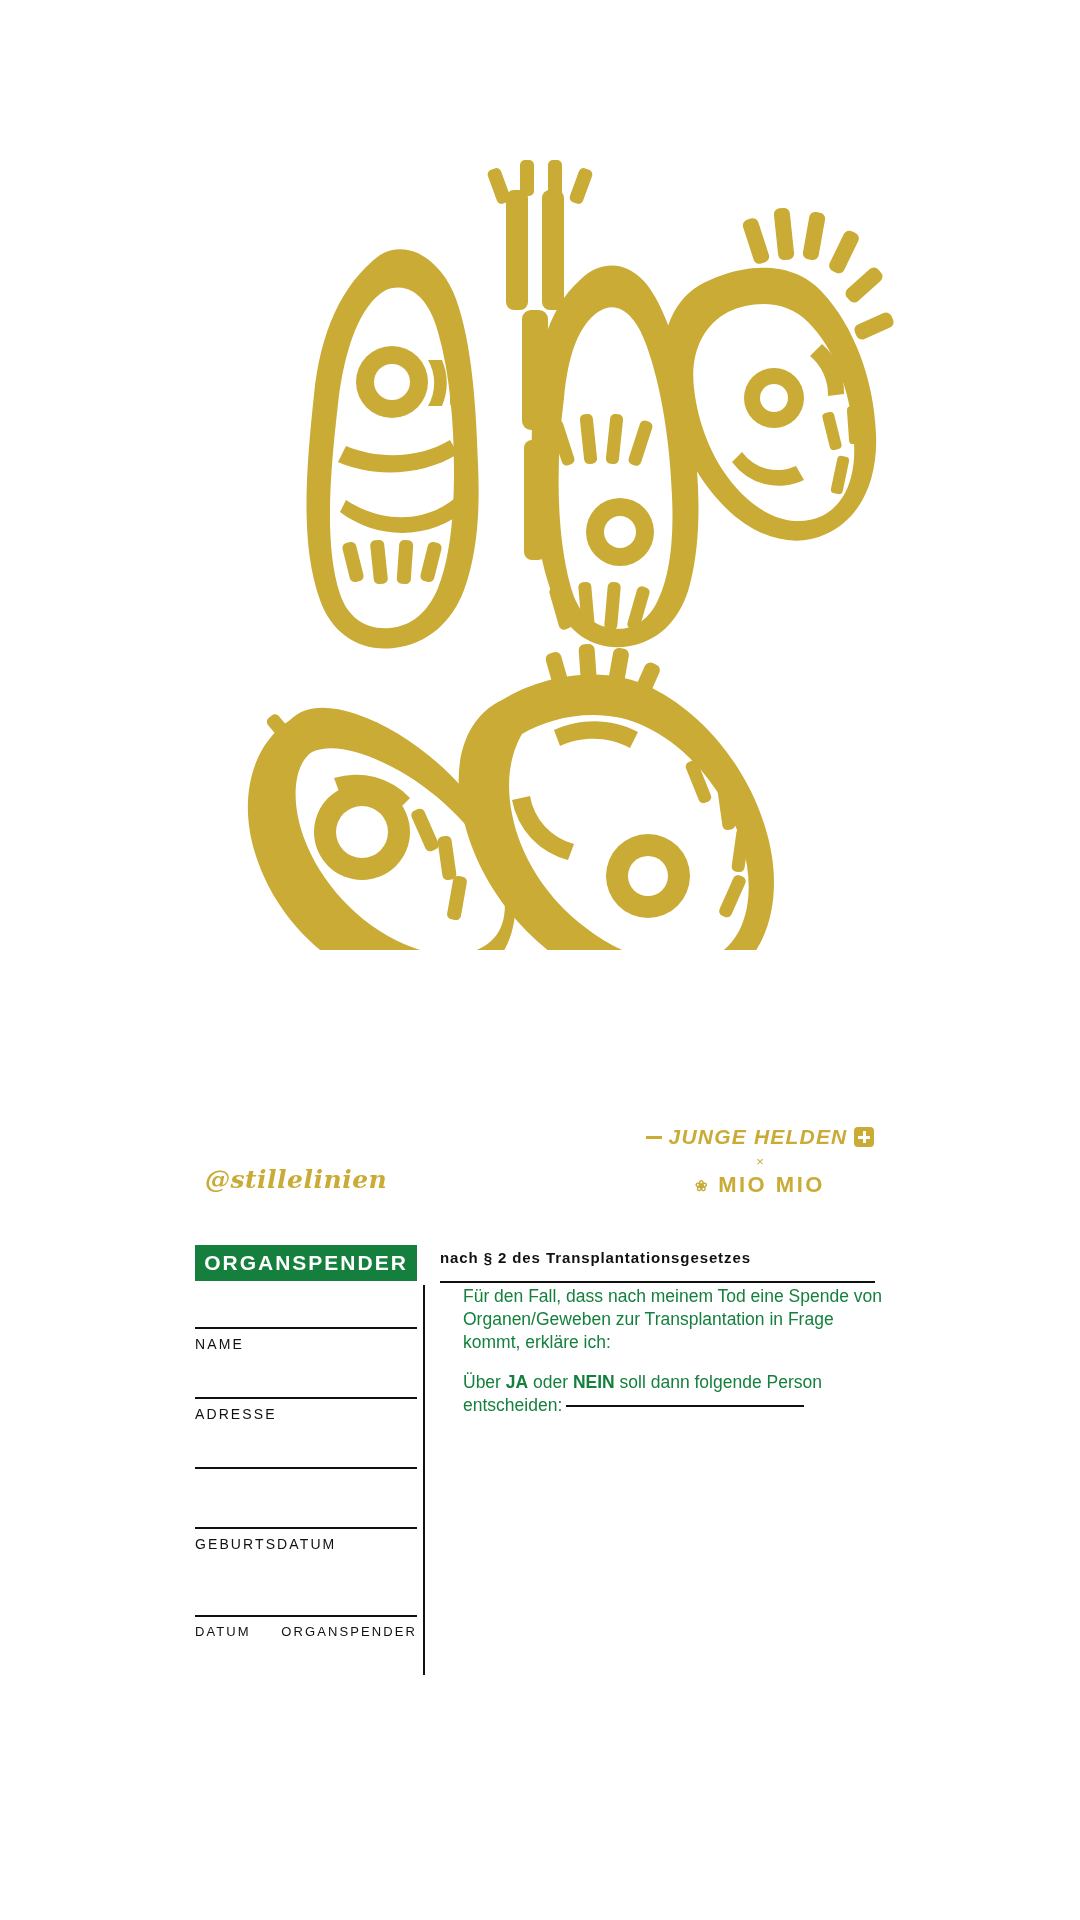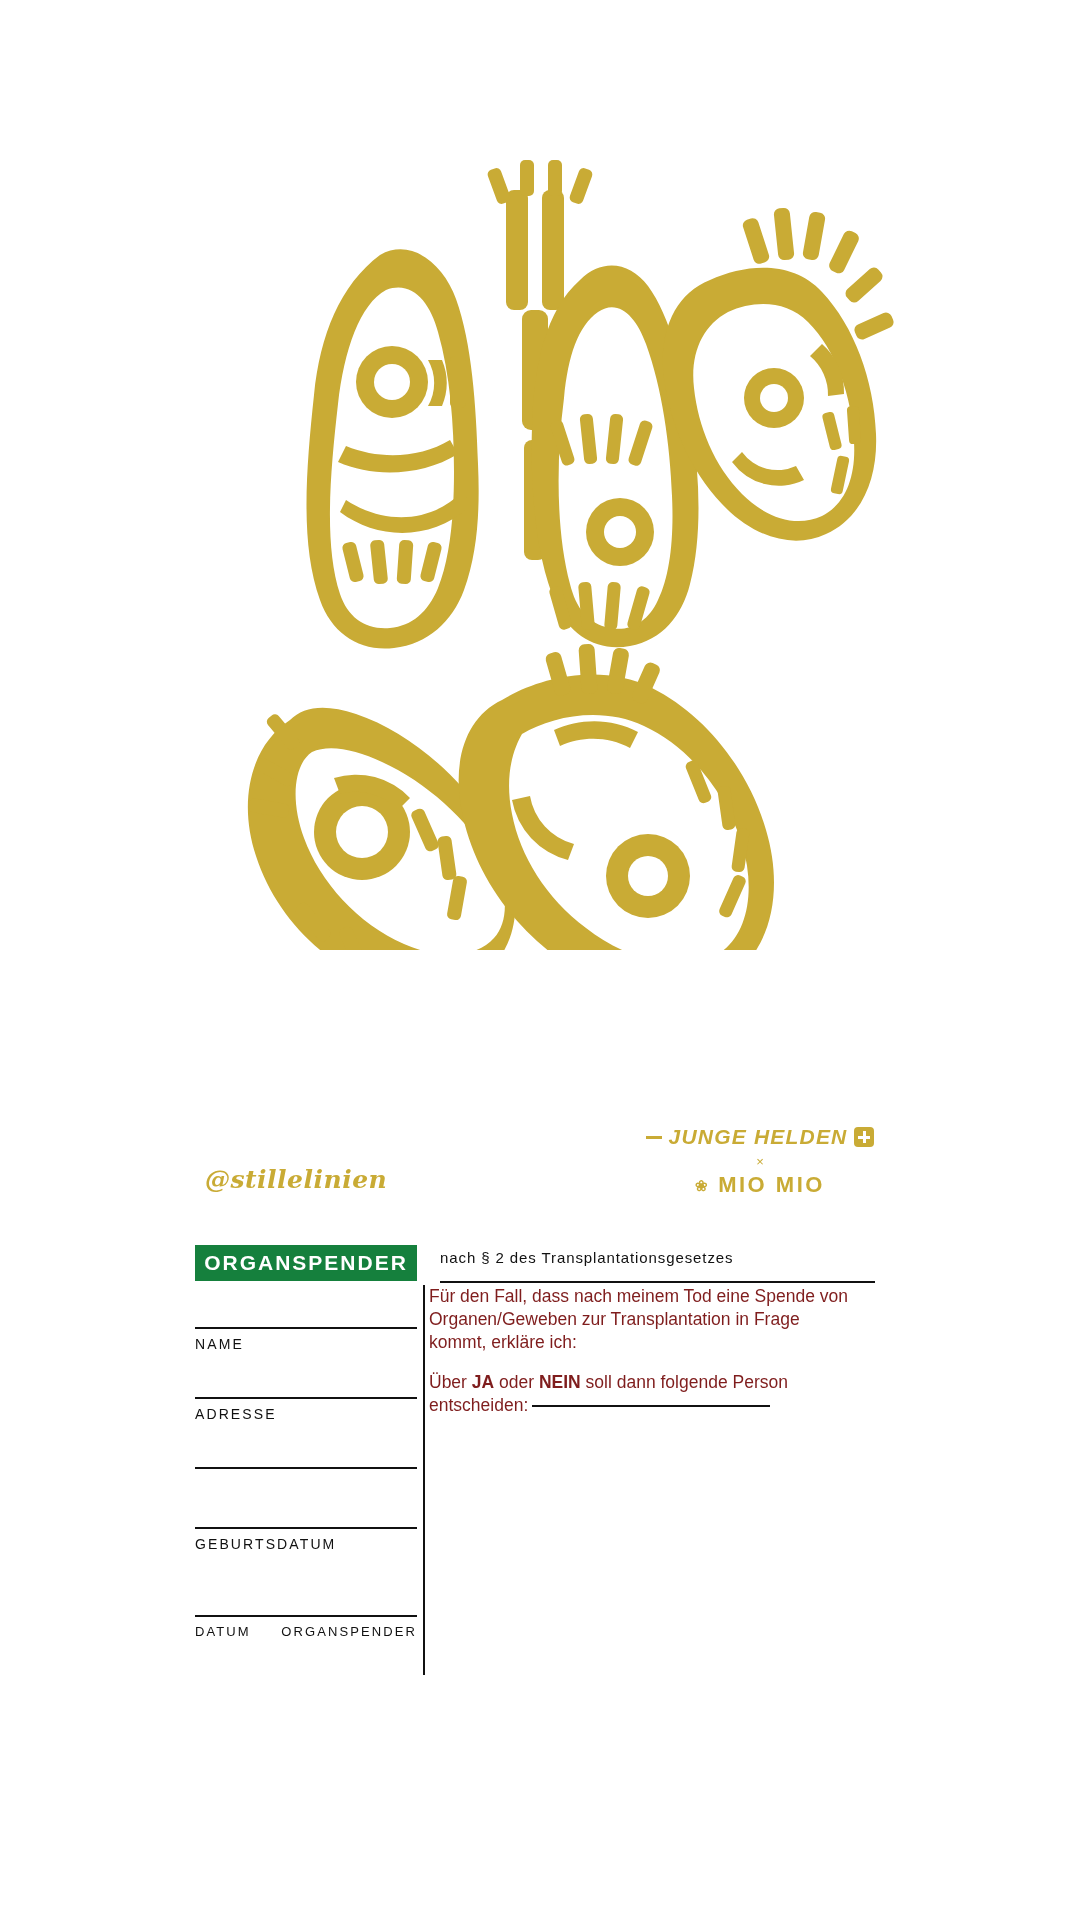--- a/index.html
+++ b/index.html
@@ -119,21 +119,21 @@
     letter-spacing: 2.0px;
     display: flex;
     align-items: center;
     justify-content: center;
   }
   .law-note {
     position: absolute;
     left: 245px;
     top: 4px;
     font-size: 15px;
-    font-weight: 400;
+    font-weight: 700;
     letter-spacing: 0.9px;
     color: #111;
   }
   .rule-top {
     position: absolute;
     left: 245px;
     top: 36px;
     width: 435px;
     height: 2px;
     background: #111;
@@ -185,27 +185,27 @@
     justify-content: space-between;
     margin-top: 7px;
     font-size: 13px;
     letter-spacing: 2.1px;
     color: #111;
   }
 
   
   .right-col {
     position: absolute;
-    left: 234px;
+    left: 268px;
     top: 0;
     width: 430px;
     height: 390px;
     font-size: 17.5px;
     line-height: 1.32;
-    color: #7f1d1d;
+    color: #15803d;
   }
   .para { margin-bottom: 17px; }
   .para.opt { position: relative; padding-left: 0; }
   .cb {
     display: inline-block;
     width: 13px;
     height: 13px;
     border: 2px solid #111;
     margin-right: 7px;
     vertical-align: 0px;

